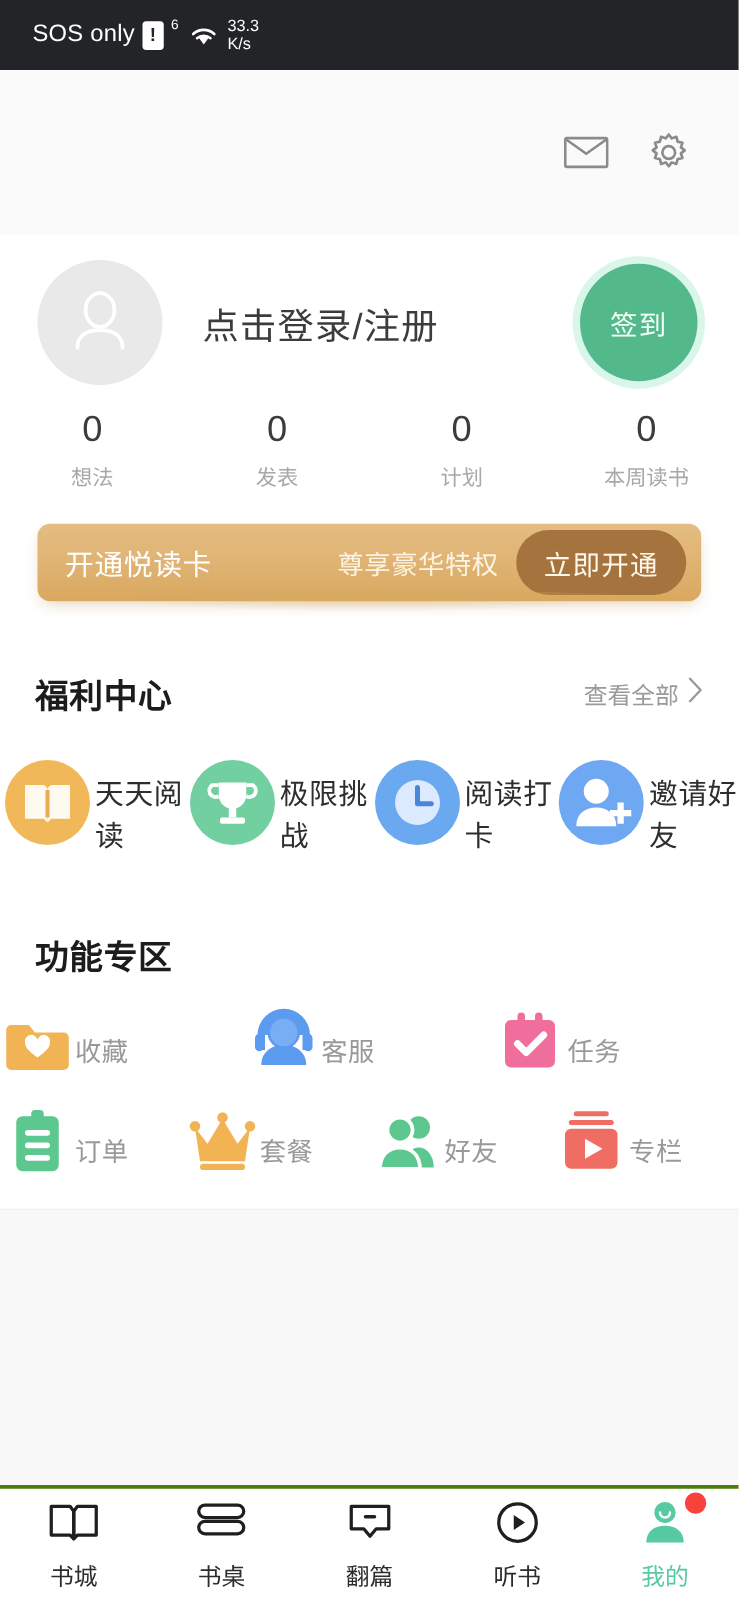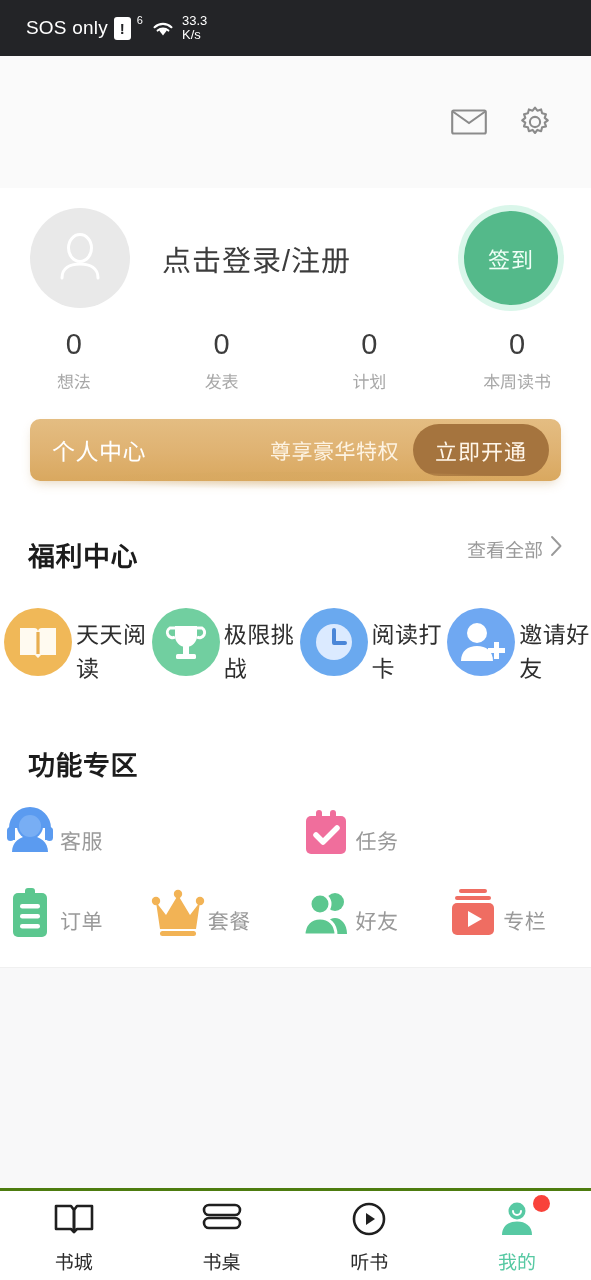--- a/index.html
+++ b/index.html
@@ -86,21 +86,21 @@
     border-radius:50%;
   }
   .banner-title { font-size:23px; color:#ffffff; letter-spacing:.5px; }
   .banner-sub { font-size:21px; color:#fdf3e2; margin-left:auto; margin-right:14px; letter-spacing:.5px; }
   .banner-btn {
     background:#a5743e; color:#fff6e9; font-size:22px;
     border-radius:28px; padding:10px 22px; letter-spacing:1px;
   }
 
   
-  .sec-head { display:flex; align-items:flex-start; padding:24px 28px 0 28px; }
+  .sec-head { display:flex; align-items:center; padding:24px 28px 0 28px; }
   .sec-title { font-size:27px; font-weight:bold; color:#1c1c1c; letter-spacing:.5px; }
   .sec-more { margin-left:auto; font-size:19px; color:#9a9a9a; display:flex; align-items:center; gap:7px; }
 
   
   .grid { display:flex; padding:26px 0 0 0; }
   .cell { flex:1; display:flex; align-items:center; }
   .cell-ico { width:76px; height:76px; display:flex; align-items:center; justify-content:center; }
   .cell-lbl { font-size:23px; color:#2e2e2e; margin-top:16px; letter-spacing:.5px; }
   .grid-fn { padding-top:20px; }
   .grid-fn .cell-ico { width:60px; height:60px; }
@@ -200,21 +200,21 @@
         <div class="stat-lbl">计划</div>
       </div>
       <div class="stat">
         <div class="stat-num">0</div>
         <div class="stat-lbl">本周读书</div>
       </div>
     </div>
 
     <div class="banner-zone">
       <div class="banner">
-        <span class="banner-title">个人中心</span>
+        <span class="banner-title">开通悦读卡</span>
         <span class="banner-sub">尊享豪华特权</span>
         <span class="banner-btn">立即开通</span>
       </div>
     </div>
 
     <div class="welfare-wrap">
       <div class="sec-head">
         <span class="sec-title">福利中心</span>
         <span class="sec-more">
           <span>查看全部</span>
@@ -289,20 +289,29 @@
 
     <div class="fn-wrap">
       <div class="sec-head">
         <span class="sec-title">功能专区</span>
       </div>
 
       <div class="grid grid-fn">
         <div class="cell">
           <div class="cell-ico">
             <svg width="58" height="58" viewBox="0 0 58 58">
+                <path d="M8 16 h14 l5 6 h23 a4 4 0 0 1 4 4 v22 a4 4 0 0 1 -4 4 h-42 a4 4 0 0 1 -4 -4 v-28 a4 4 0 0 1 4 -4 z" fill="#f2b355"></path>
+                <path d="M29 42 c-7-5-10-8-10-12 a5 5 0 0 1 10 -2 a5 5 0 0 1 10 2 c0 4-3 7-10 12 z" fill="#ffffff"></path>
+              </svg>
+          </div>
+          <div class="cell-lbl">收藏</div>
+        </div>
+        <div class="cell">
+          <div class="cell-ico">
+            <svg width="58" height="58" viewBox="0 0 58 58">
                 <g fill="#5b9bf0">
                   <path d="M11 48 c0-10 8-16 18-16 s18 6 18 16 z"></path>
                   <circle cx="29" cy="22" r="13"></circle>
                   <path d="M8 24 a21 21 0 0 1 42 0 v8 a4 4 0 0 1 -4 4 h-2 v-12 h-30 v12 h-2 a4 4 0 0 1 -4 -4 z"></path>
                   <rect x="6" y="23" width="7" height="14" rx="3.5"></rect>
                   <rect x="45" y="23" width="7" height="14" rx="3.5"></rect>
                 </g>
                 <circle cx="29" cy="22" r="11" fill="#78aef4"></circle>
               </svg>
           </div>
@@ -396,20 +405,29 @@
     <div class="tab">
       <div class="tab-ico">
         <svg width="42" height="34" viewBox="0 0 42 34">
             <path d="M8 3 h26 a5 5 0 0 1 0 10 h-26 a5 5 0 0 1 0 -10 z" stroke="#1f1f1f" stroke-width="2.6" fill="none"></path>
             <path d="M8 16 h26 a5 5 0 0 1 0 10 h-26 a5 5 0 0 1 0 -10 z" stroke="#1f1f1f" stroke-width="2.6" fill="none"></path>
           </svg>
       </div>
       <div class="tab-lbl">书桌</div>
     </div>
 
+    <div class="tab">
+      <div class="tab-ico">
+        <svg width="40" height="34" viewBox="0 0 40 34">
+            <path d="M5 4 h30 v18 h-10 l-5 6 l-5-6 h-10 z" stroke="#1f1f1f" stroke-width="2.6" fill="none" stroke-linejoin="round"></path>
+            <rect x="15" y="11" width="10" height="2.8" rx="1.4" fill="#1f1f1f"></rect>
+          </svg>
+      </div>
+      <div class="tab-lbl">翻篇</div>
+    </div>
 
     <div class="tab">
       <div class="tab-ico">
         <svg width="38" height="38" viewBox="0 0 38 38">
             <circle cx="19" cy="19" r="15" stroke="#1f1f1f" stroke-width="2.6" fill="none"></circle>
             <path d="M16 13 L25 19 L16 25 Z" fill="#1f1f1f"></path>
           </svg>
       </div>
       <div class="tab-lbl">听书</div>
     </div>

